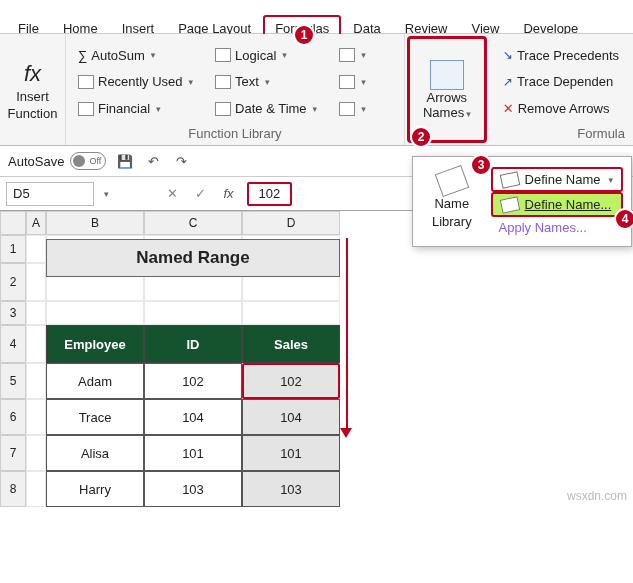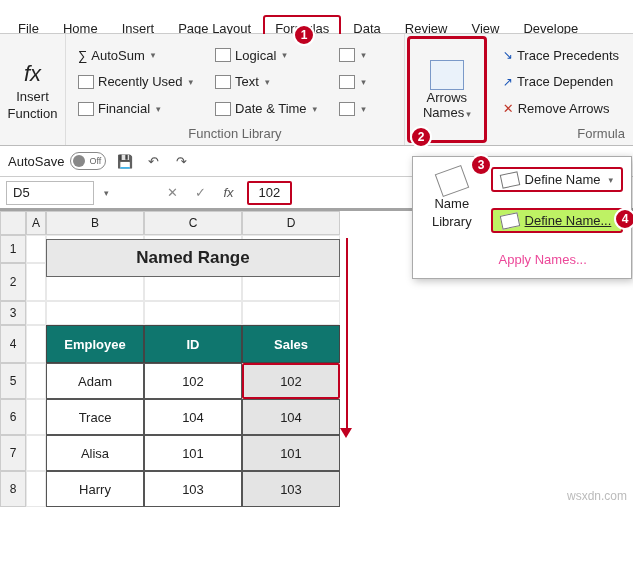--- a/index.html
+++ b/index.html
@@ -20,49 +20,49 @@
 .tracecol { display:flex; flex-direction:column; justify-content:space-around; padding:4px 6px; }
 .traceitem { display:flex; align-items:center; gap:4px; white-space:nowrap; }
 .arrowglyph { color:#1a56b8; font-size:12px; }
 .qat { display:flex; align-items:center; gap:10px; padding:6px 8px; border-bottom:1px solid #ccc; }
 .autosave { display:flex; align-items:center; gap:6px; }
 .toggle { width:36px; height:18px; border:1px solid #888; border-radius:10px; position:relative; display:flex; align-items:center; }
 .knob { width:12px; height:12px; border-radius:50%; background:#888; margin-left:2px; }
 .qicon { width:18px; height:18px; display:flex; align-items:center; justify-content:center; }
 .save { color:#7030a0; }
 .undo, .redo { color:#555; }
-.fbar { display:flex; align-items:center; height:34px; border-bottom:3px solid #a3a3a3; padding:0 6px; gap:0; }
+.fbar { display:flex; align-items:center; height:34px; border-bottom:1px solid #a3a3a3; padding:0 6px; gap:0; }
 .namebox { width:88px; height:24px; border:1px solid #bbb; padding:2px 6px; display:flex; align-items:center; }
 .fbbtn { width:28px; height:24px; display:flex; align-items:center; justify-content:center; color:#888; border:1px solid transparent;}
 .fxlbl { font-style:italic; color:#555; }
 .formulain { height:24px; border:2px solid #c00020; border-radius:2px; padding:0 10px; display:flex; align-items:center; margin-left:4px; }
 .sheet { display:flex; }
 .rowhdrs { display:flex; flex-direction:column; }
 .corner { width:26px; height:24px; background:#f0f0f0; border:1px solid #ccc; }
 .rh { width:26px; text-align:center; background:#f0f0f0; border:1px solid #ccc; font-size:12px; display:flex; align-items:center; justify-content:center; }
 .colhdrs { display:flex; }
 .ch { height:24px; text-align:center; background:#f0f0f0; border:1px solid #ccc; font-size:12px; display:flex; align-items:center; justify-content:center; }
 .grid { position:relative; }
 .gridrows { display:flex; flex-direction:column; }
 .grow { display:flex; }
 .cell { border:1px solid #e8e8e8; height:36px; display:flex; align-items:center; justify-content:center; }
 .wA { width:20px; } .wB { width:98px; } .wC { width:98px; } .wD { width:98px; }
 .r1 { height:28px; } .r2 { height:38px; } .r3 { height:24px; } .r4 { height:38px; }
 .rdat { height:36px; }
 .merged-title { position:absolute; left:20px; top:28px; width:294px; height:38px; background:#e8e8e8; border:1px solid #666; display:flex; align-items:center; justify-content:center; font-weight:bold; font-size:17px; }
-.thdr { background:#0f766e; color:#fff; font-weight:bold; border:1px solid #444; }
+.thdr { background:#14532d; color:#fff; font-weight:bold; border:1px solid #444; }
 .tdc { border:1px solid #555; }
 .shaded { background:#e4e4e4; }
 .selcell { border:2px solid #c00020 !important; border-radius:2px; }
 .marker { position:absolute; width:22px; height:22px; background:#c00020; border:2px solid #fff; border-radius:50%; color:#fff; display:flex; align-items:center; justify-content:center; font-weight:bold; font-size:12px; z-index:30; }
 .dropdown-panel { position:absolute; background:#fff; border:1px solid #aaa; box-shadow:2px 2px 8px rgba(0,0,0,.25); padding:8px 6px 6px; z-index:20; }
 .ddcol { display:flex; gap:4px; }
 .nmgr { width:70px; display:flex; flex-direction:column; align-items:center; gap:3px; padding:4px; }
 .tagicon { width:28px; height:24px; border:1px solid #888; transform: rotate(-20deg); }
-.ddright { display:flex; flex-direction:column; gap:16px; padding:2px;}
+.ddright { display:flex; flex-direction:column; gap:0; padding:2px;}
 .dditem { display:flex; align-items:center; gap:6px; padding:3px 8px; white-space:nowrap; }
 .dditem.hi { border:2px solid #c00020; border-radius:3px; }
 .dditem.sel { background:#bef264; }
 .smalltag { width:18px; height:14px; border:1px solid #777; transform:rotate(-12deg); background:#fff; }
 .underln { text-decoration: underline; }
 .ddlabel { text-align:center; font-size:11px; color:#777; margin-top:6px; }
 .arrowline { position:absolute; width:2px; background:#c00020; z-index:15; }
 .arrowhead { position:absolute; width:0; height:0; border-left:6px solid transparent; border-right:6px solid transparent; border-top:10px solid #c00020; z-index:15; }
 .chev { font-size:9px; color:#666; margin-left:2px; }
 .watermark { position:absolute; right:6px; bottom:4px; font-size:12px; color:#bbb; }
@@ -283,21 +283,21 @@
     <div class="ddright">
       <div class="dditem hi">
         <span class="smalltag"></span>
         <span>Define Name</span>
         <span class="chev">▾</span>
       </div>
       <div class="dditem hi sel">
         <span class="smalltag"></span>
         <span class="underln">Define Name...</span>
       </div>
-      <div class="dditem" style="color:#ec4899;">
+      <div class="dditem" style="color:#8b5cf6;">
         <span>Apply Names...</span>
       </div>
     </div>
   </div>
 </div>
 
 <div class="marker" style="left:293px; top:24px;">1</div>
 <div class="marker" style="left:410px; top:126px;">2</div>
 <div class="marker" style="left:470px; top:154px;">3</div>
 <div class="marker" style="left:614px; top:208px;">4</div>

